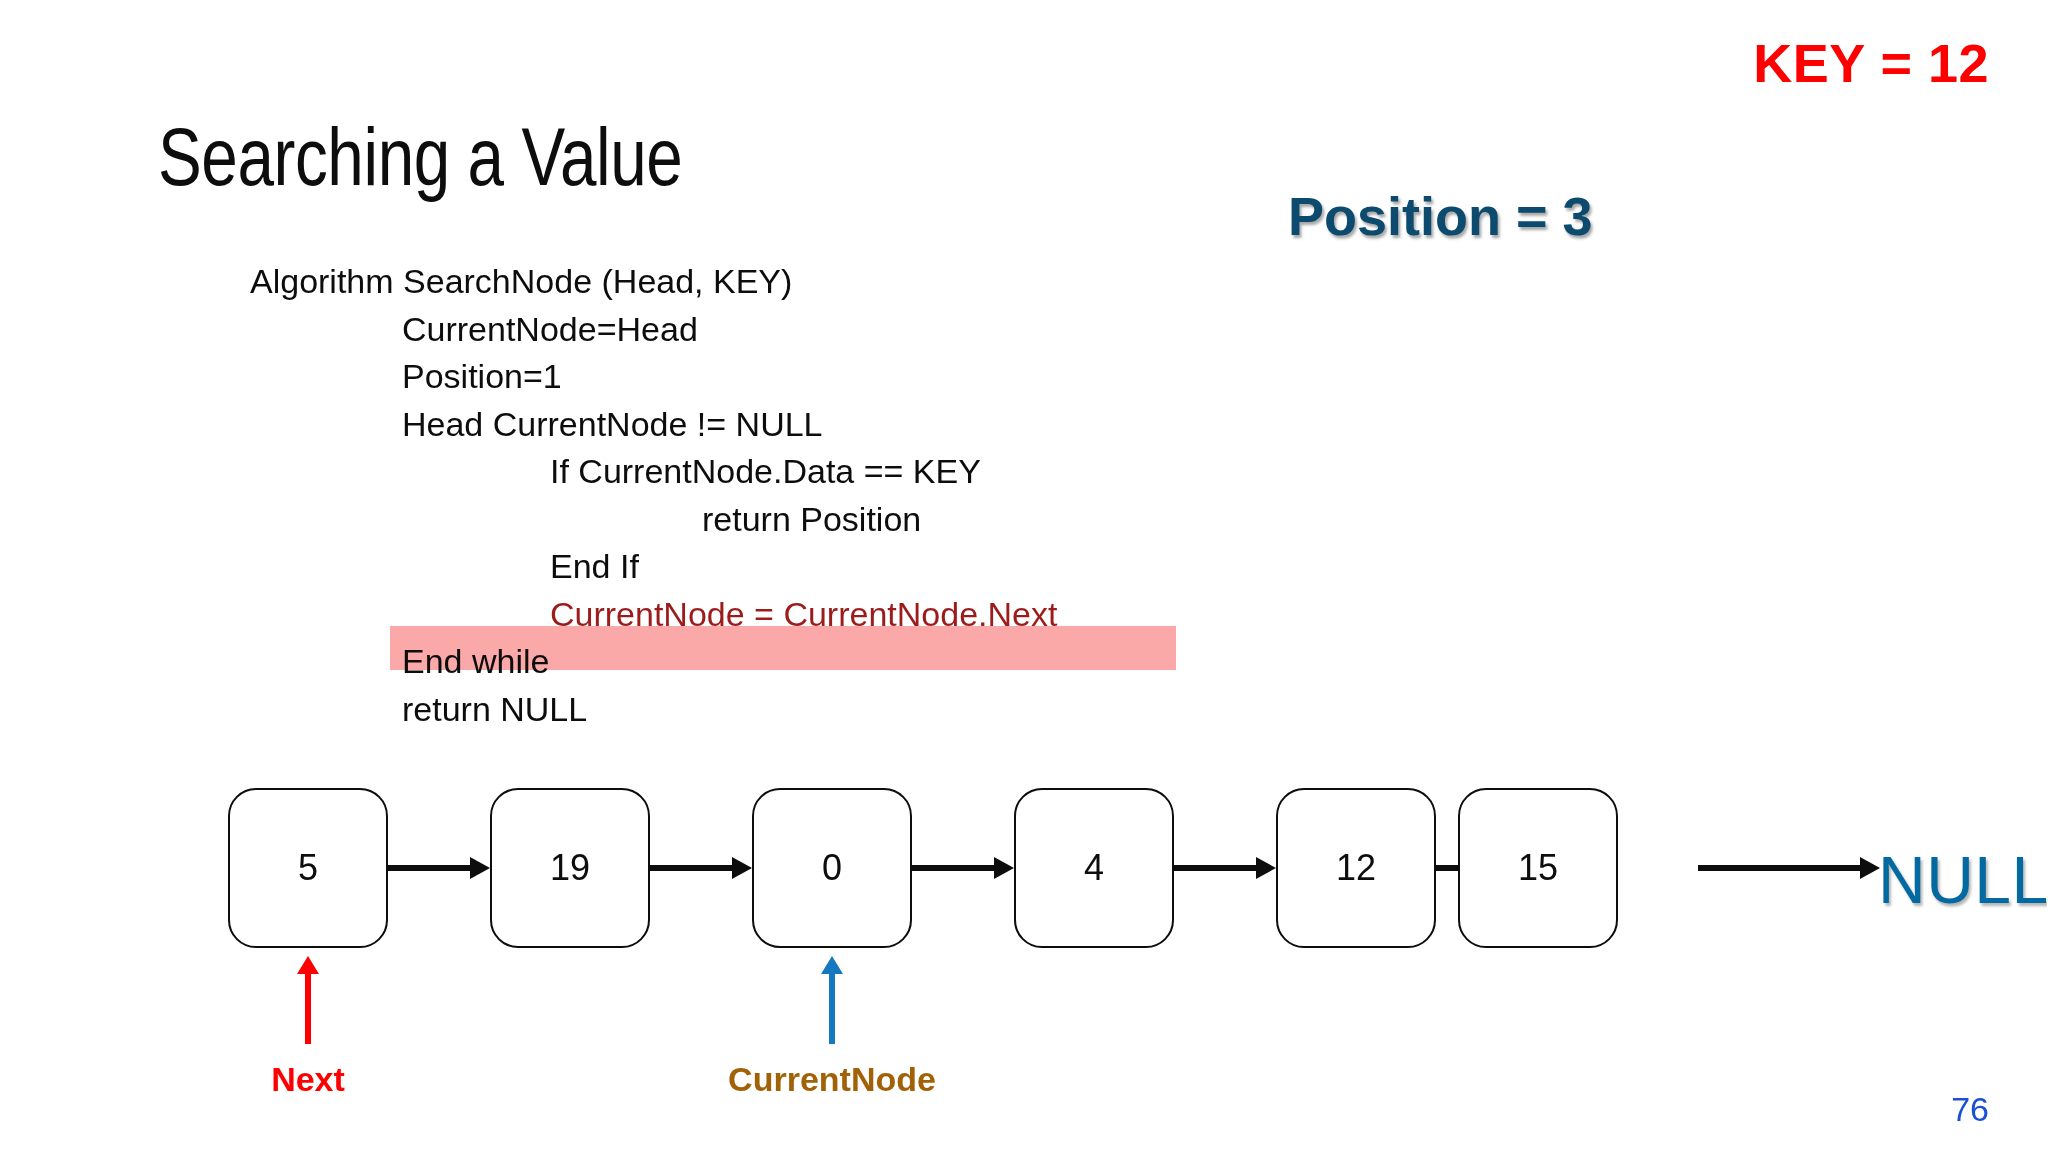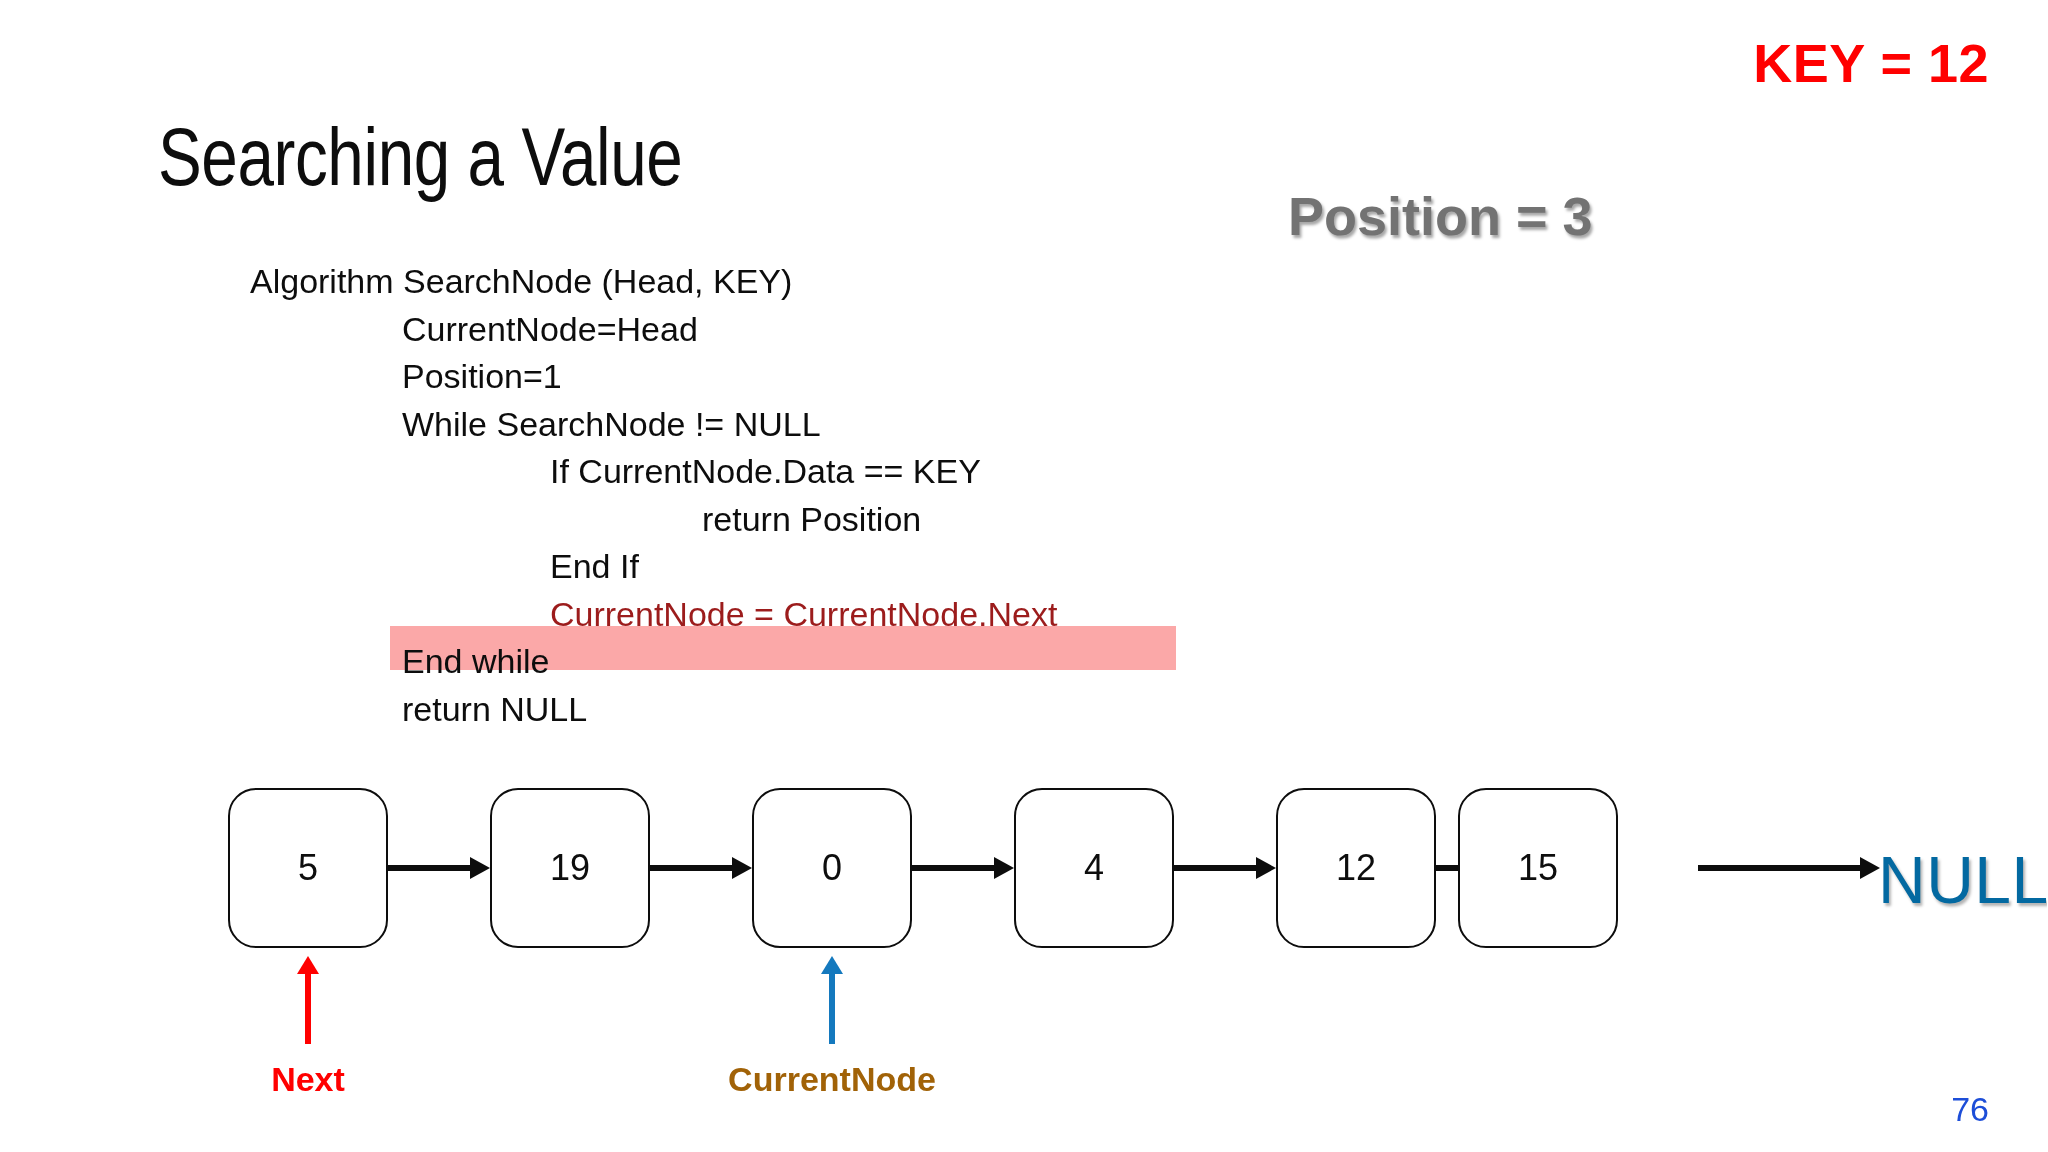--- a/index.html
+++ b/index.html
@@ -43,21 +43,21 @@
     transform: scaleX(0.80);
     transform-origin: left top;
   }
 
   #position-label {
     position: absolute;
     left: 1288px;
     top: 185px;
     font-size: 54px;
     font-weight: 600;
-    color: #737373;
+    color: #0c4a6e;
     white-space: nowrap;
     text-shadow: 2px 3px 3px rgba(0,0,0,0.35);
   }
 
   
   #algorithm {
     position: absolute;
     left: 248px;
     top: 258px;
     font-size: 34px;
@@ -210,21 +210,21 @@
   <div id="slide-title">Searching a Value</div>
 
   <div id="position-label">Position = 3</div>
 
   <div id="highlight-band"></div>
 
   <div id="algorithm">
       <div class="code-line indent-0"><span class="txt">Algorithm SearchNode (Head, KEY)</span></div>
       <div class="code-line indent-1"><span class="txt">CurrentNode=Head</span></div>
       <div class="code-line indent-1"><span class="txt">Position=1</span></div>
-      <div class="code-line indent-1"><span class="txt">While SearchNode != NULL</span></div>
+      <div class="code-line indent-1"><span class="txt">Head CurrentNode != NULL</span></div>
       <div class="code-line indent-2"><span class="txt">If CurrentNode.Data == KEY</span></div>
       <div class="code-line indent-3"><span class="txt">return Position</span></div>
       <div class="code-line indent-2"><span class="txt">End If</span></div>
       <div class="code-line indent-2 highlight"><span class="txt">CurrentNode = CurrentNode.Next</span></div>
       <div class="code-line indent-1"><span class="txt">End while</span></div>
       <div class="code-line indent-1"><span class="txt">return NULL</span></div>
     </div>
 
   <div id="list-layer">
       <div class="node-box" style="left: 228px; top: 788px;">

